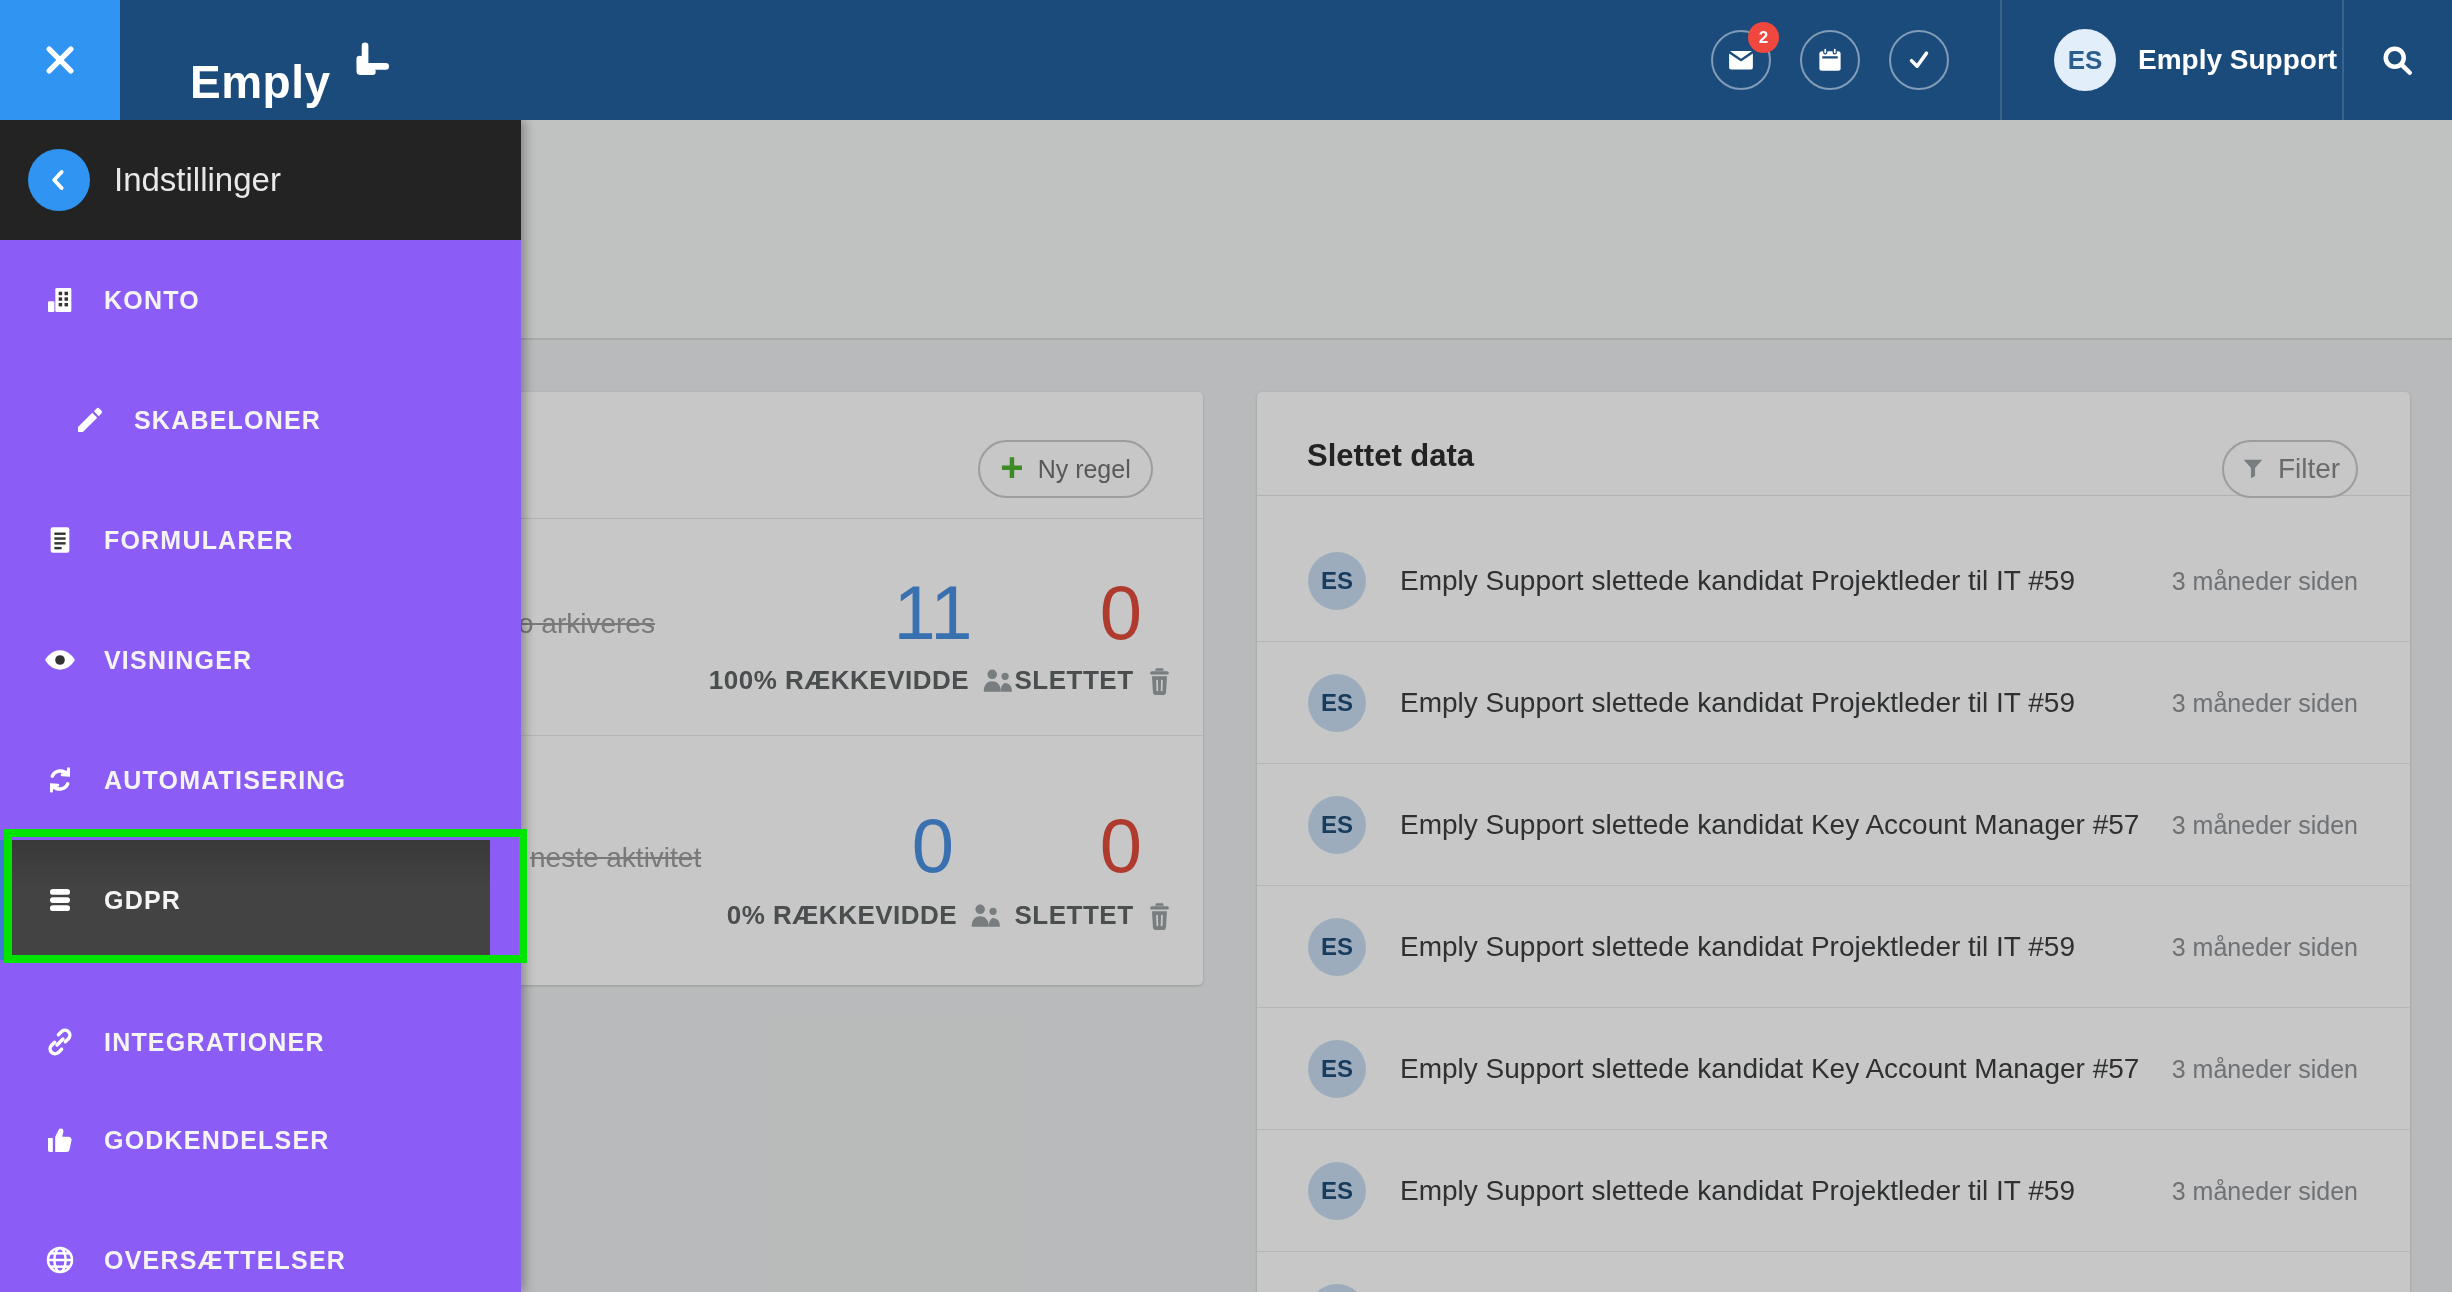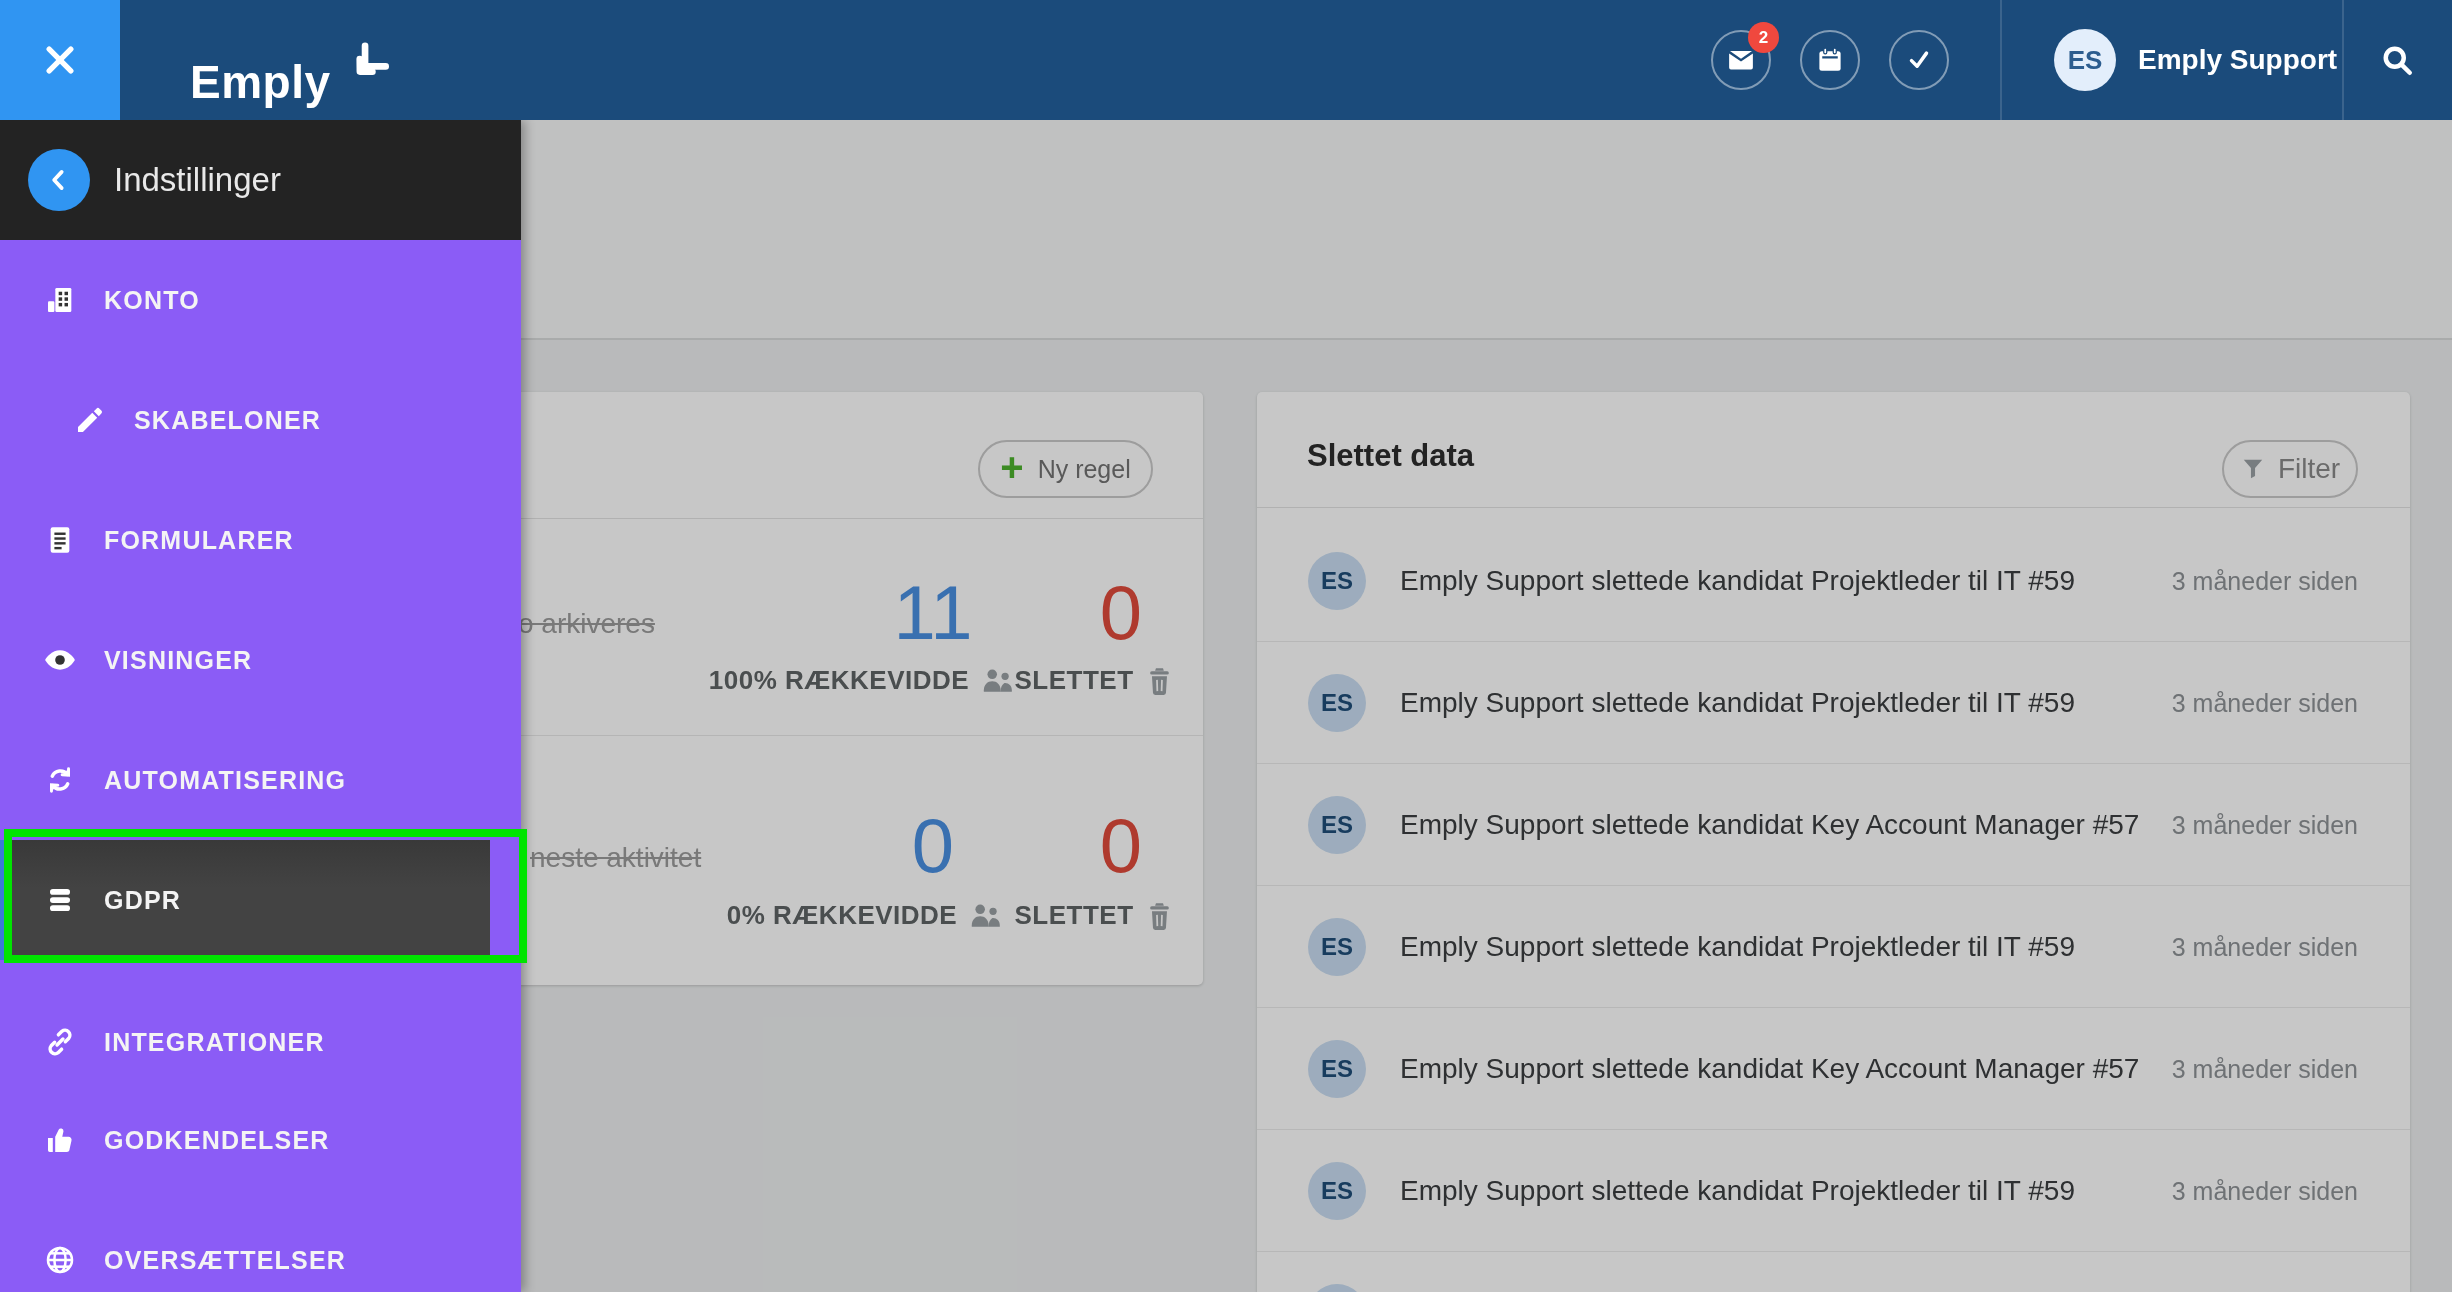--- a/index.html
+++ b/index.html
@@ -48,21 +48,21 @@
   .rule-divider{position:absolute;left:0;top:343px;width:100%;height:1px;background:#e8e8e8;}
   .frag{position:absolute;transform:translateY(-50%);font-size:28px;font-weight:500;color:#9b9b9b;text-decoration:line-through;white-space:nowrap;}
   .stat-num{position:absolute;transform:translate(-50%,-50%);font-size:76px;font-weight:300;white-space:nowrap;}
   .stat-num.blue{color:#4a90e2;}
   .stat-num.red{color:#e14b3b;}
   .stat-label{position:absolute;transform:translate(-50%,-50%);display:flex;align-items:center;color:#5f6466;font-size:26px;font-weight:600;letter-spacing:.5px;white-space:nowrap;}
   .stat-label svg{margin-left:12px;}
 
   
   .deleted-card{left:1257px;top:392px;width:1153px;height:1000px;}
-  .deleted-header{position:absolute;left:0;top:0;width:100%;height:116px;border-bottom:1px solid #e3e3e3;box-sizing:border-box;}
+  .deleted-header{position:absolute;left:0;top:0;width:100%;height:104px;border-bottom:1px solid #e3e3e3;box-sizing:border-box;}
   .deleted-title{position:absolute;left:50px;top:64px;transform:translateY(-50%);font-size:31px;font-weight:700;color:#2d2d2d;}
   .filter-btn{left:965px;top:48px;width:136px;height:58px;}
   .filter-btn .btn-label{color:#8a8a8a;font-size:28px;margin-left:12px;}
   .dd-row{position:absolute;left:0;width:100%;height:122px;border-bottom:1px solid #ebebeb;box-sizing:border-box;}
   .dd-avatar{position:absolute;left:51px;top:32px;width:58px;height:58px;border-radius:50%;background:#c9ddf2;color:#1f4e79;font-size:24px;font-weight:700;display:flex;align-items:center;justify-content:center;}
   .dd-text{position:absolute;left:143px;top:61px;transform:translateY(-50%);font-size:28px;font-weight:500;color:#3b3e40;white-space:nowrap;}
   .dd-time{position:absolute;right:52px;top:61px;transform:translateY(-50%);font-size:25px;color:#8e9296;white-space:nowrap;}
 </style>
 </head>
 <body>

